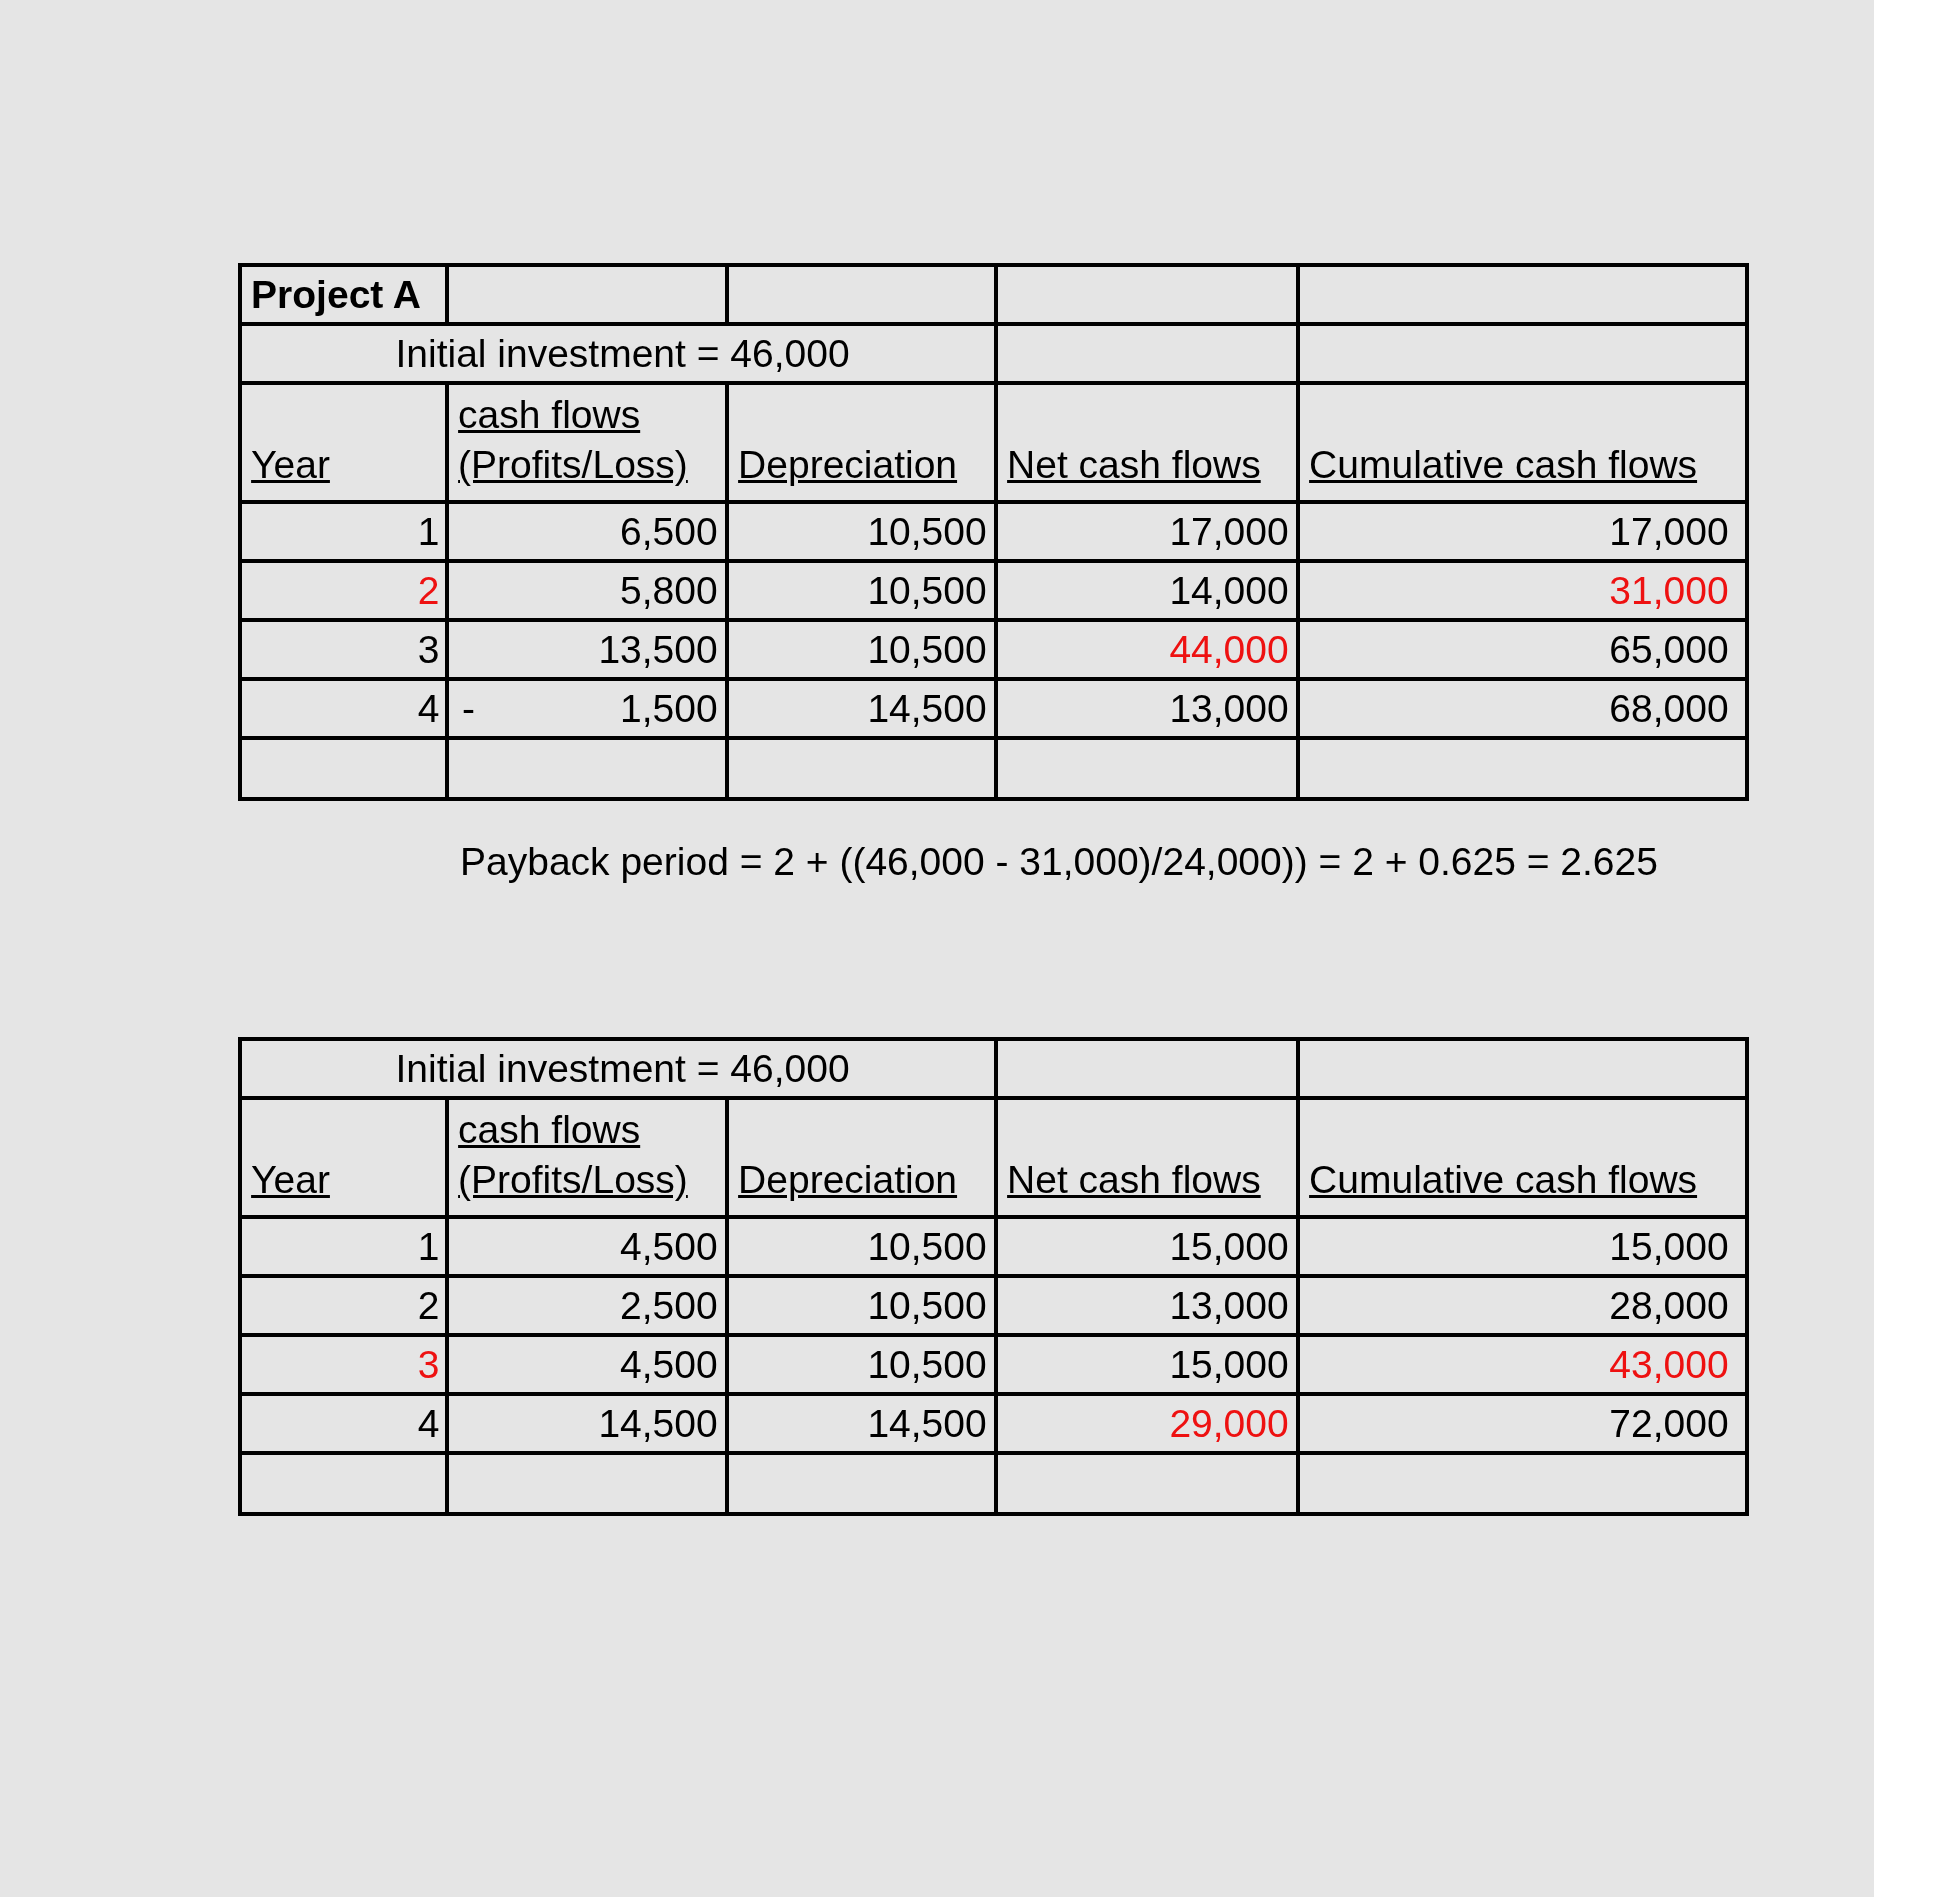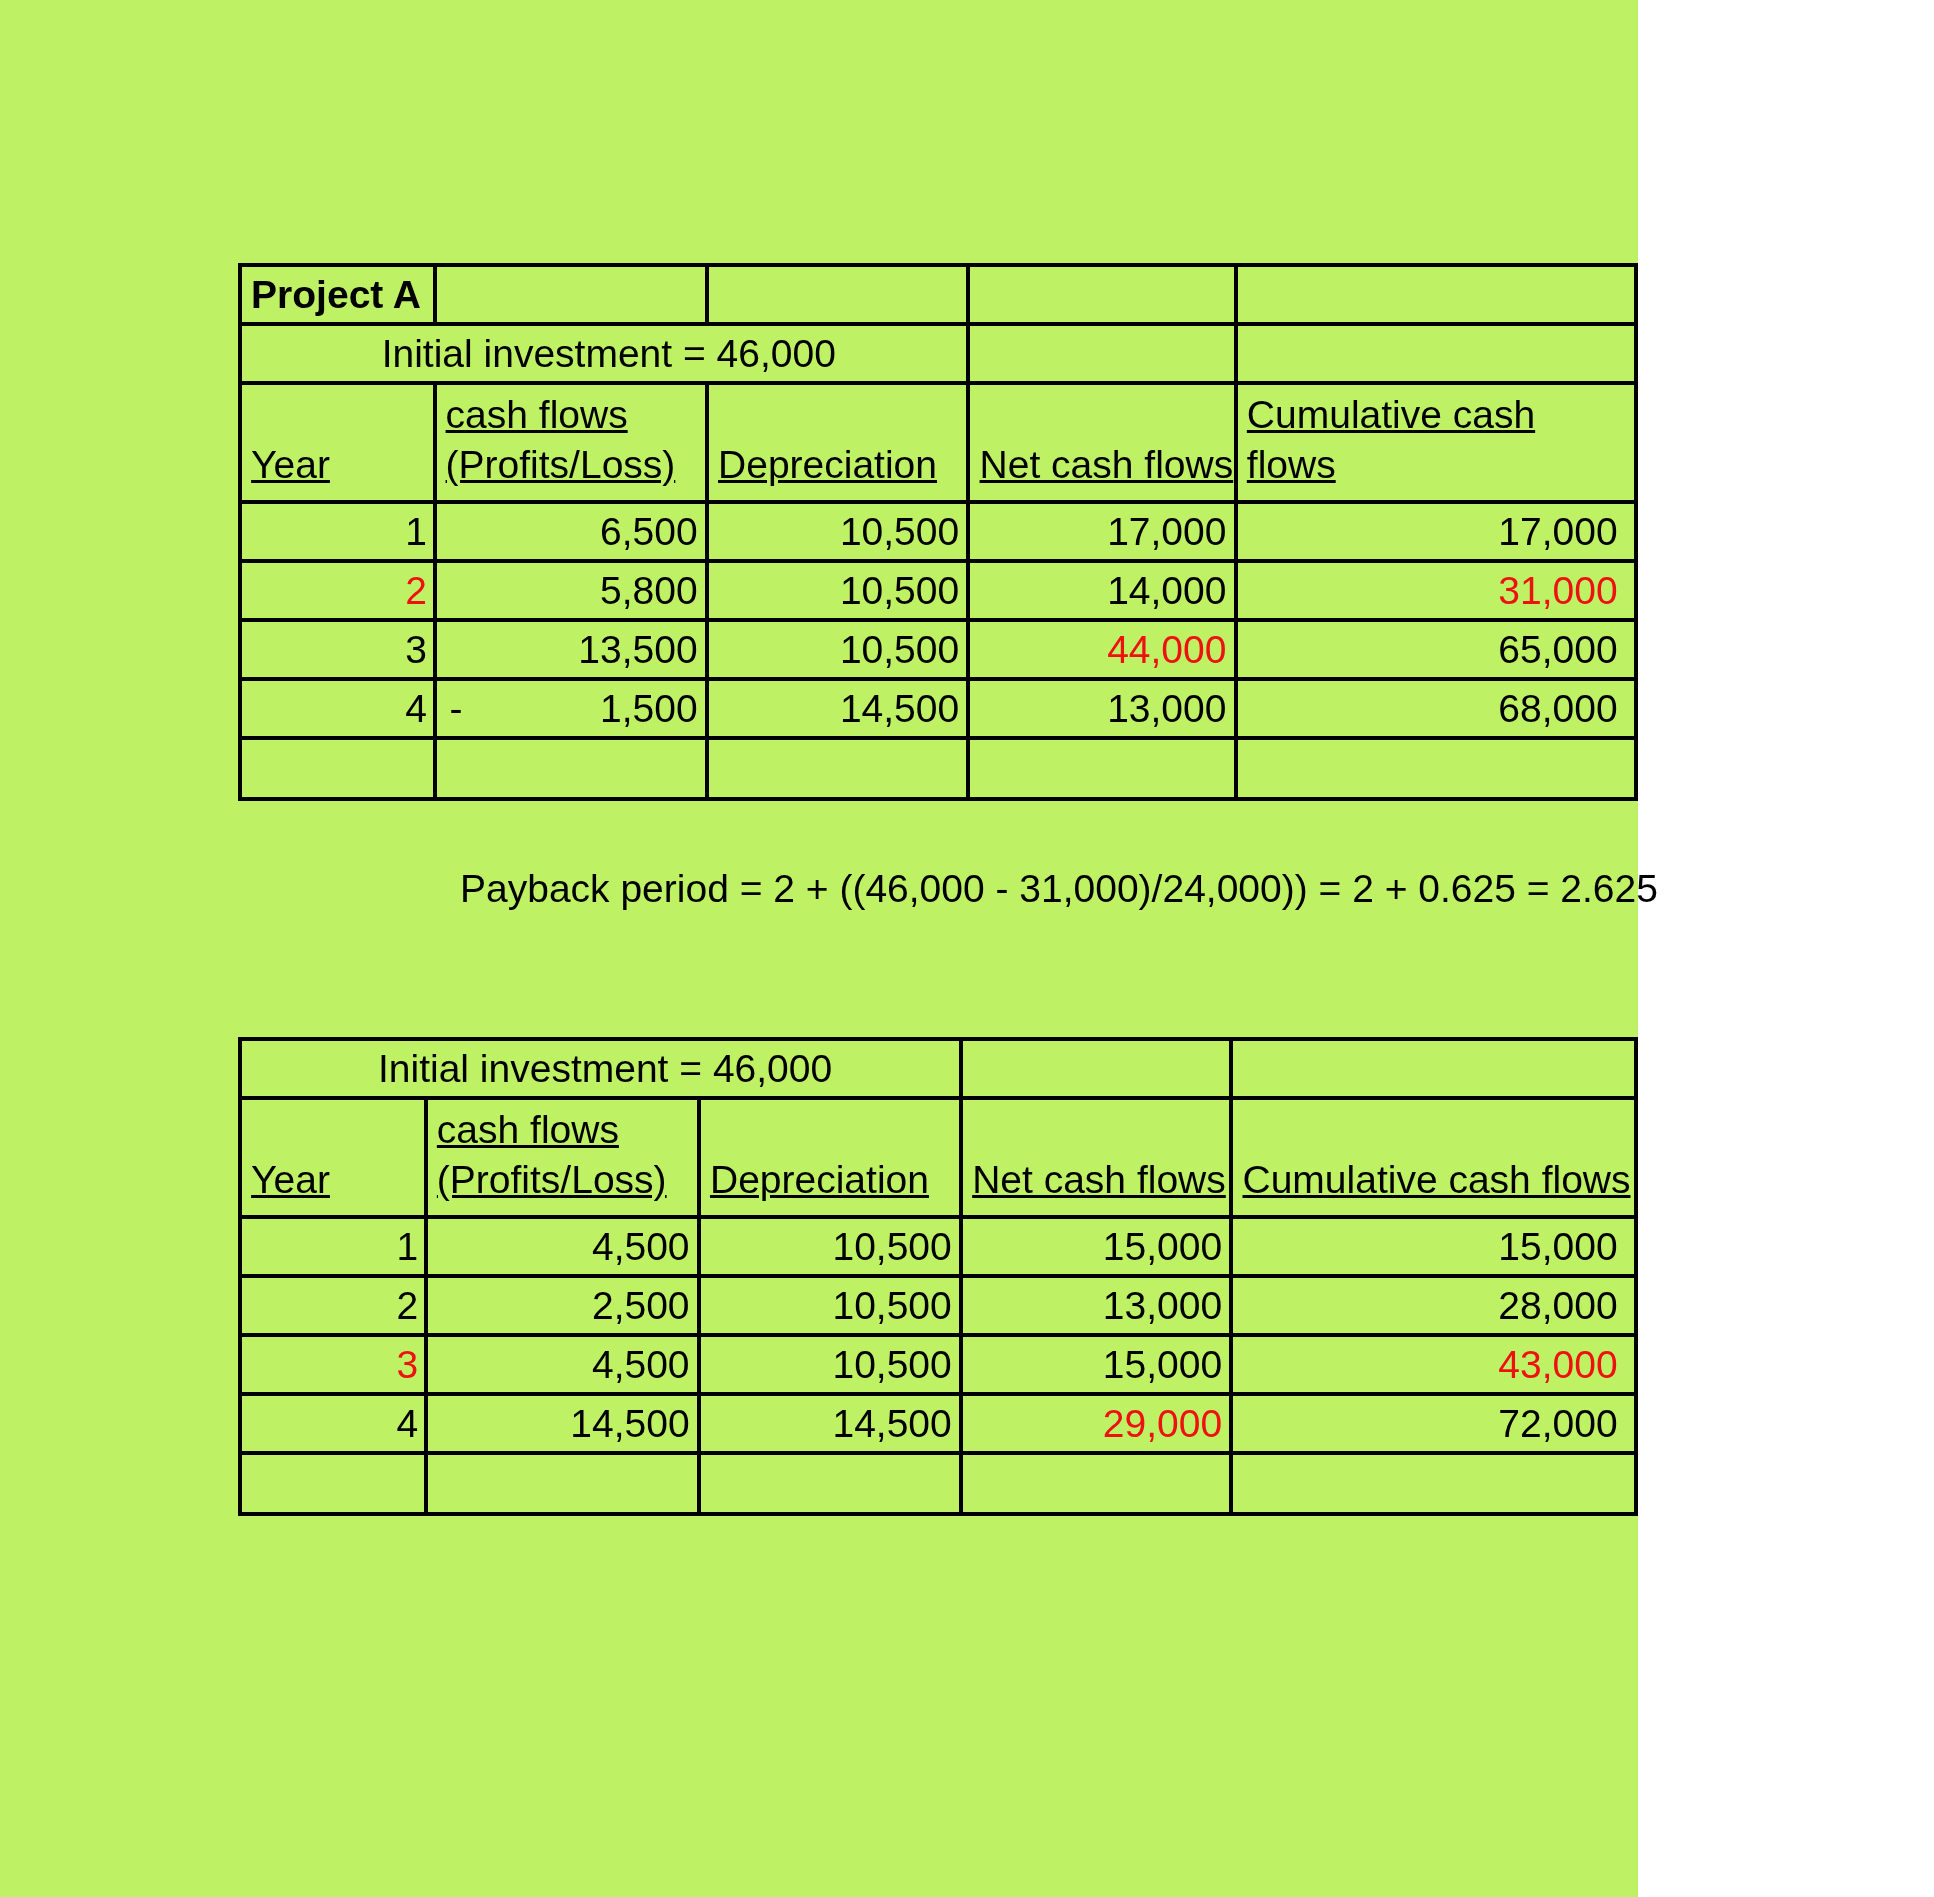--- a/index.html
+++ b/index.html
@@ -4,23 +4,23 @@
 <style>
   :root{
     --red:#ee1111;
     --ink:#000000;
     --line:#000000;
   }
   html,body{margin:0;padding:0;}
   body{background:#ffffff;}
   .canvas{
     position:relative;
-    width:1638px;
+    width:1874px;
     height:1898px;
-    background:#bef264;
+    background:#e5e5e5;
     color:var(--ink);
     font-family:"Liberation Sans", sans-serif;
   }
   table.sheet{
     position:absolute;
     left:238px;
     border-collapse:collapse;
     table-layout:fixed;
   }
   #tableA{top:263px;}
@@ -75,21 +75,21 @@
   }
   .cashflex .sign{flex:0 0 auto;}
   .cashflex .val{flex:0 0 auto;}
   .payback{
     position:absolute;
     left:460px;
     font-size:39px;
     line-height:48px;
     white-space:nowrap;
   }
-  #pbA{top:865px;text-align:center;}
+  #pbA{top:838px;text-align:center;}
   #pbB{top:1642px;}
 </style>
 </head>
 <body style="background: rgb(255, 255, 255);">
 
 <div class="canvas">
 
   <table class="sheet" id="tableA">
     <colgroup>
       <col class="c1">

